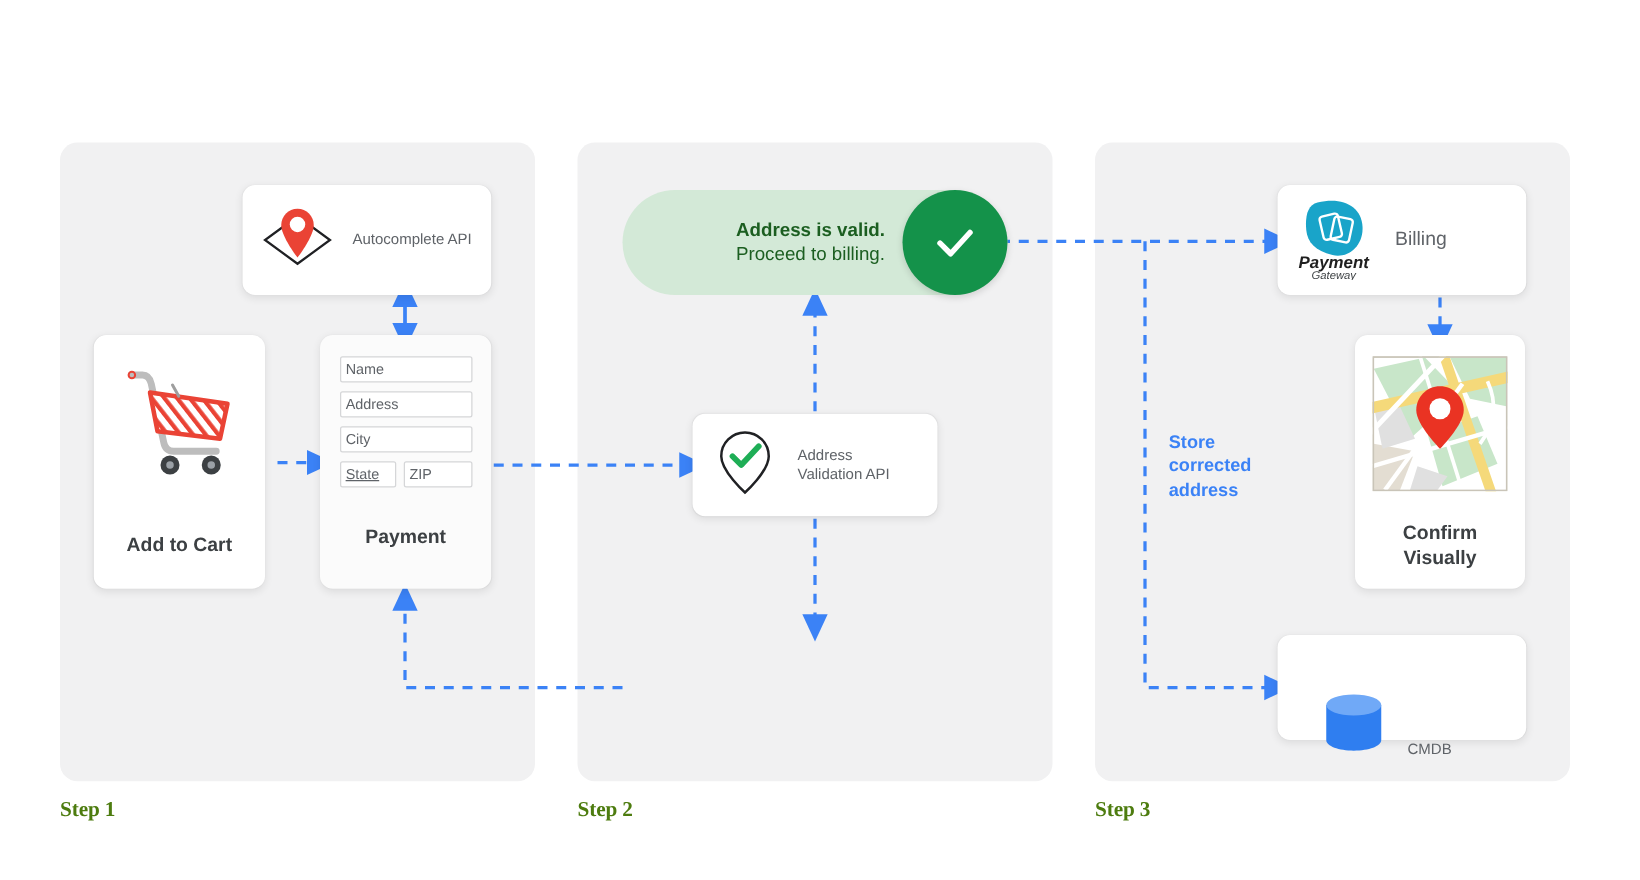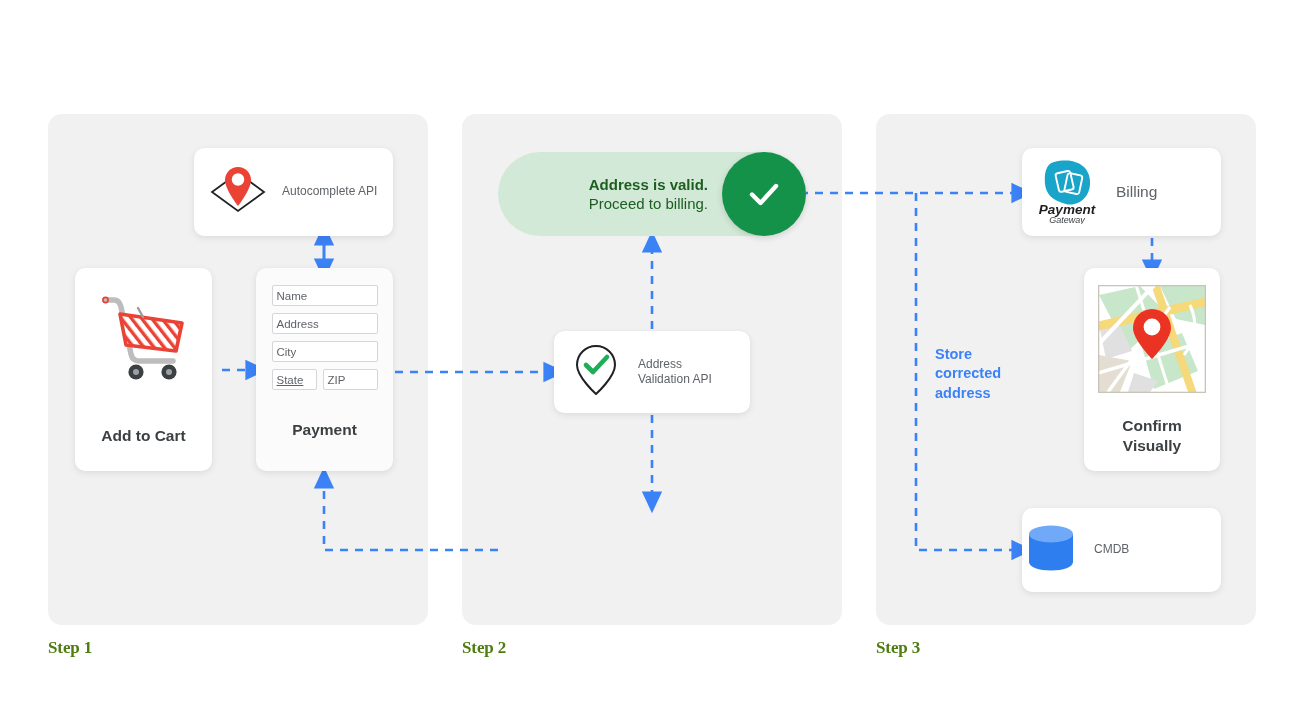--- a/index.html
+++ b/index.html
@@ -94,21 +94,21 @@
   #card-billing .card-label { margin-left: 16px; font-size: 15.5px; }
 
   
   #card-confirm { left: 1084px; top: 268px; width: 136px; height: 203px; }
   #card-confirm .inner { display:flex; flex-direction:column; align-items:center; height:100%; }
   #card-confirm .art { margin-top: 17px; }
   #card-confirm .card-label-dark { margin-top: 19px; }
 
   
   #card-cmdb { left: 1022px; top: 508px; width: 199px; height: 84px; }
-  #card-cmdb .inner { display:flex; align-items:center; height:100%; padding-left:4px; }
+  #card-cmdb .inner { display:flex; align-items:flex-end; height:100%; padding-left:36px;margin-top:15px; }
   #card-cmdb .card-label { margin-left: 18px; }
 
   
   .pill {
     position: absolute;
     border-radius: 50px;
     display: flex; align-items: center; justify-content: flex-end;
   }
   #pill-valid   { left: 498px; top: 152px; width: 308px; height: 84px; background: #d3e9d7; }
   #pill-invalid { left: 498px; top: 508px; width: 308px; height: 84px; background: #f6cfcc; }

